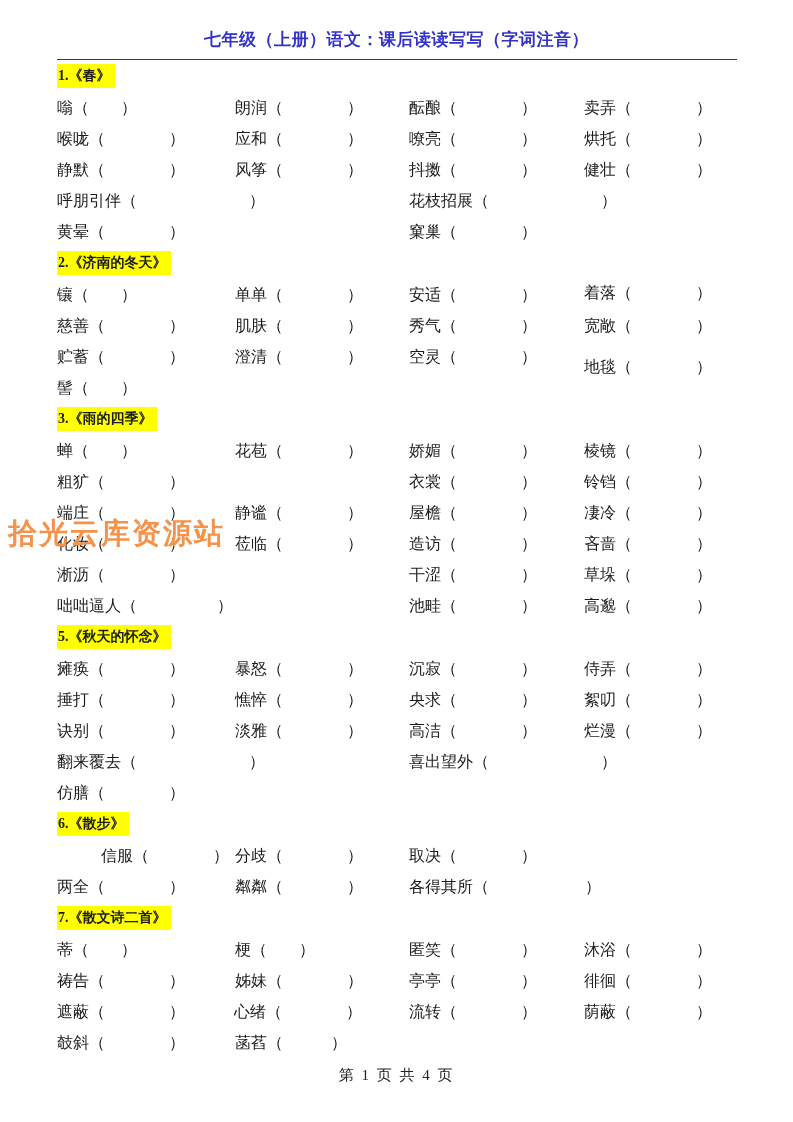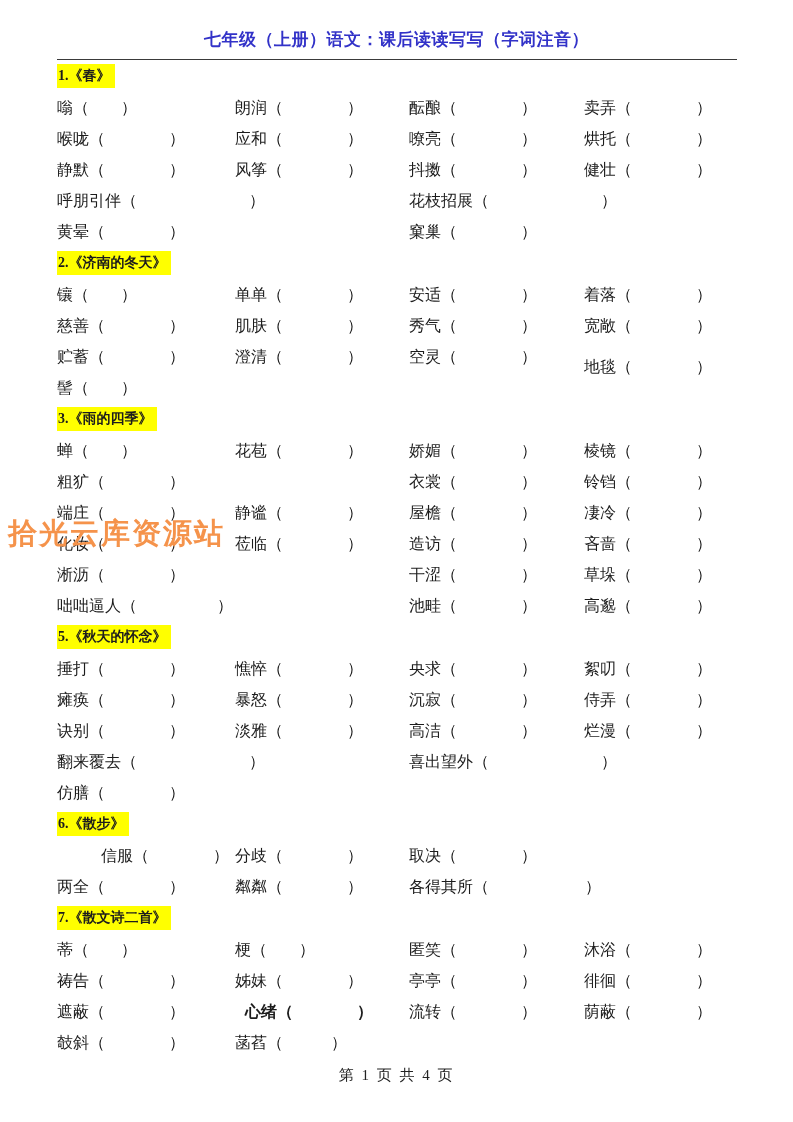--- a/index.html
+++ b/index.html
@@ -101,21 +101,21 @@
         </div>
       </div>
       <div>
         <div class="heading-line">
           <span class="section-heading">2.《济南的冬天》</span>
         </div>
         <div class="row">
           <span class="cell" style="left: 0px;">镶（　　）</span>
           <span class="cell" style="left: 178px;">单单（　　　　）</span>
           <span class="cell" style="left: 352px;">安适（　　　　）</span>
-          <span class="cell" style="left: 527px;">着落（　　　　）</span>
+          <span class="cell" style="left: 527px; font-family: Liberation Mono, monospace;">着落（　　　　）</span>
         </div>
         <div class="row">
           <span class="cell" style="left: 0px;">慈善（　　　　）</span>
           <span class="cell" style="left: 178px;">肌肤（　　　　）</span>
           <span class="cell" style="left: 352px;">秀气（　　　　）</span>
           <span class="cell" style="left: 527px;">宽敞（　　　　）</span>
         </div>
         <div class="row">
           <span class="cell" style="left: 0px;">贮蓄（　　　　）</span>
           <span class="cell" style="left: 178px;">澄清（　　　　）</span>
@@ -162,32 +162,32 @@
           <span class="cell" style="left: 0px;">咄咄逼人（　　　　　）</span>
           <span class="cell" style="left: 352px;">池畦（　　　　）</span>
           <span class="cell" style="left: 527px;">高邈（　　　　）</span>
         </div>
       </div>
       <div>
         <div class="heading-line">
           <span class="section-heading">5.《秋天的怀念》</span>
         </div>
         <div class="row">
+          <span class="cell" style="left: 0px;">瘫痪（　　　　）</span>
+          <span class="cell" style="left: 178px;">暴怒（　　　　）</span>
+          <span class="cell" style="left: 352px;">沉寂（　　　　）</span>
+          <span class="cell" style="left: 527px;">侍弄（　　　　）</span>
+        </div>
+        <div class="row">
           <span class="cell" style="left: 0px;">捶打（　　　　）</span>
           <span class="cell" style="left: 178px;">憔悴（　　　　）</span>
           <span class="cell" style="left: 352px;">央求（　　　　）</span>
           <span class="cell" style="left: 527px;">絮叨（　　　　）</span>
         </div>
         <div class="row">
-          <span class="cell" style="left: 0px;">瘫痪（　　　　）</span>
-          <span class="cell" style="left: 178px;">暴怒（　　　　）</span>
-          <span class="cell" style="left: 352px;">沉寂（　　　　）</span>
-          <span class="cell" style="left: 527px;">侍弄（　　　　）</span>
-        </div>
-        <div class="row">
           <span class="cell" style="left: 0px;">诀别（　　　　）</span>
           <span class="cell" style="left: 178px;">淡雅（　　　　）</span>
           <span class="cell" style="left: 352px;">高洁（　　　　）</span>
           <span class="cell" style="left: 527px;">烂漫（　　　　）</span>
         </div>
         <div class="row">
           <span class="cell" style="left: 0px;">翻来覆去（　　　　　　　）</span>
           <span class="cell" style="left: 352px;">喜出望外（　　　　　　　）</span>
         </div>
         <div class="row">
@@ -220,21 +220,21 @@
           <span class="cell" style="left: 527px;">沐浴（　　　　）</span>
         </div>
         <div class="row">
           <span class="cell" style="left: 0px;">祷告（　　　　）</span>
           <span class="cell" style="left: 178px;">姊妹（　　　　）</span>
           <span class="cell" style="left: 352px;">亭亭（　　　　）</span>
           <span class="cell" style="left: 527px;">徘徊（　　　　）</span>
         </div>
         <div class="row">
           <span class="cell" style="left: 0px;">遮蔽（　　　　）</span>
-          <span class="cell" style="left: 188px; font-weight: bold;">心绪（　　　　）</span>
+          <span class="cell" style="left: 177px;">心绪（　　　　）</span>
           <span class="cell" style="left: 352px;">流转（　　　　）</span>
           <span class="cell" style="left: 527px;">荫蔽（　　　　）</span>
         </div>
         <div class="row">
           <span class="cell" style="left: 0px;">攲斜（　　　　）</span>
           <span class="cell" style="left: 178px;">菡萏（　　　）</span>
         </div>
       </div>
     </div>
   <div class="watermark">拾光云库资源站</div>

